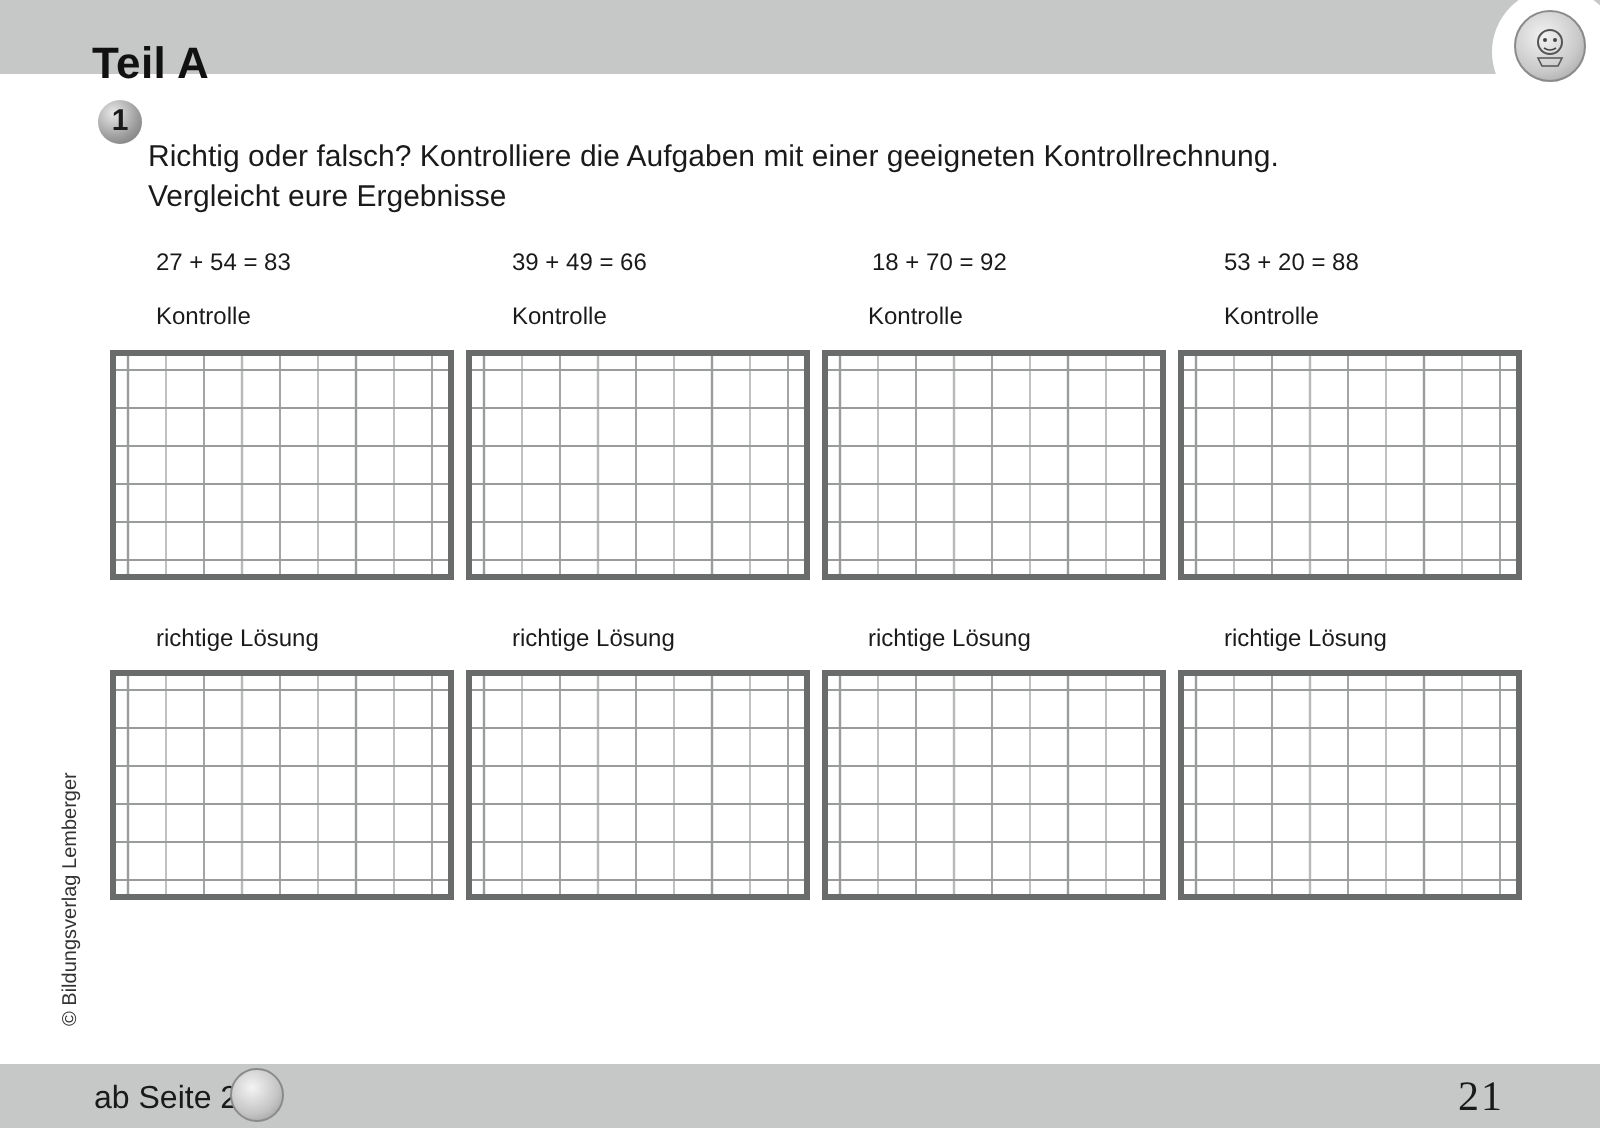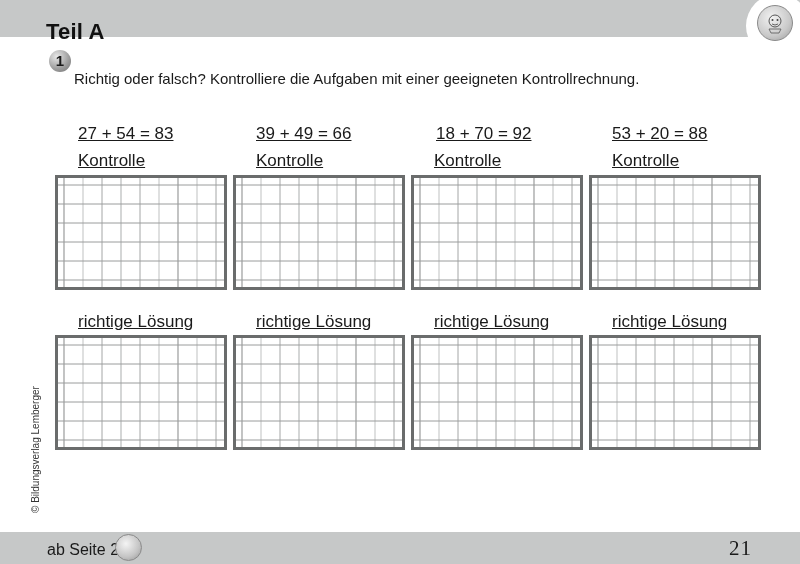--- a/index.html
+++ b/index.html
@@ -9,21 +9,21 @@
   .header-title { position:absolute; left:46px; top:19px; font-size:22px; font-weight:bold; color:#111; letter-spacing:0.2px; }
   .badge-circle { position:absolute; left:746px; top:-6px; width:64px; height:64px; border-radius:50%; background:#ffffff; }
   .badge-medal { position:absolute; left:757px; top:5px; width:36px; height:36px; border-radius:50%;
                  background:radial-gradient(circle at 40% 35%, #f2f2f2 0%, #c9c9c9 60%, #9a9a9a 100%);
                  border:1px solid #8a8a8a; box-sizing:border-box; display:flex; align-items:center; justify-content:center; }
   .badge-medal svg { width:26px; height:26px; }
   .task-num { position:absolute; left:49px; top:50px; width:22px; height:22px; border-radius:50%;
               background:radial-gradient(circle at 35% 30%, #e8e8e8 0%, #9b9b9b 60%, #6f6f6f 100%);
               color:#1a1a1a; font-size:15px; font-weight:bold; text-align:center; line-height:22px; }
   .task-text { position:absolute; left:74px; top:52px; font-size:15px; line-height:20px; color:#1a1a1a; width:680px;margin-top:17px; }
-  .col-label { position:absolute; font-size:17px; color:#1a1a1a; white-space:nowrap;text-decoration:underline; }
+  .col-label { position:absolute; font-size:12px; color:#1a1a1a; white-space:nowrap; }
   .grid { position:absolute; width:172px; height:115px; box-sizing:border-box; border:3px solid #6a6c6c; background:#fff; overflow:hidden; }
   .grid svg { position:absolute; left:0; top:0; width:166px; height:109px; }
   .footer { position:absolute; left:0; top:532px; width:800px; height:32px; background:#c6c8c8; }
   .footer-ref { position:absolute; left:47px; top:541px; font-size:16px; color:#1a1a1a; }
   .footer-medal { position:absolute; left:115px; top:534px; width:27px; height:27px; border-radius:50%;
                   background:radial-gradient(circle at 40% 35%, #f4f4f4 0%, #c4c4c4 60%, #929292 100%);
                   border:1px solid #8a8a8a; box-sizing:border-box; }
   .page-num { position:absolute; left:729px; top:536px; font-size:21px; color:#1a1a1a; letter-spacing:1px;font-family:Liberation Serif, serif; }
   .copyright { position:absolute; left:30px; top:513px; transform-origin:0 0; transform:rotate(-90deg);
                font-size:10px; color:#333; white-space:nowrap; }
@@ -40,20 +40,21 @@
     <circle cx="10.5" cy="10" r="1" fill="#444"></circle>
     <circle cx="15.5" cy="10" r="1" fill="#444"></circle>
     <path d="M10 14 Q13 16 16 14" fill="none" stroke="#444" stroke-width="0.8"></path>
     <path d="M7 19 L19 19 L17 23 L9 23 Z" fill="none" stroke="#555" stroke-width="0.8"></path>
   </svg>
 </div>
 
 <div class="task-num">1</div>
 <div class="task-text">
   <div>Richtig oder falsch? Kontrolliere die Aufgaben mit einer geeigneten Kontrollrechnung.</div>
+  <div>Vergleicht eure Ergebnisse</div>
 </div>
 
 <div class="col-label" style="left:78px;top:124px">27 + 54 = 83</div>
 <div class="col-label" style="left:256px;top:124px">39 + 49 = 66</div>
 <div class="col-label" style="left:436px;top:124px">18 + 70 = 92</div>
 <div class="col-label" style="left:612px;top:124px">53 + 20 = 88</div>
 
 <div class="col-label" style="left:78px;top:151px">Kontrolle</div>
 <div class="col-label" style="left:256px;top:151px">Kontrolle</div>
 <div class="col-label" style="left:434px;top:151px">Kontrolle</div>

